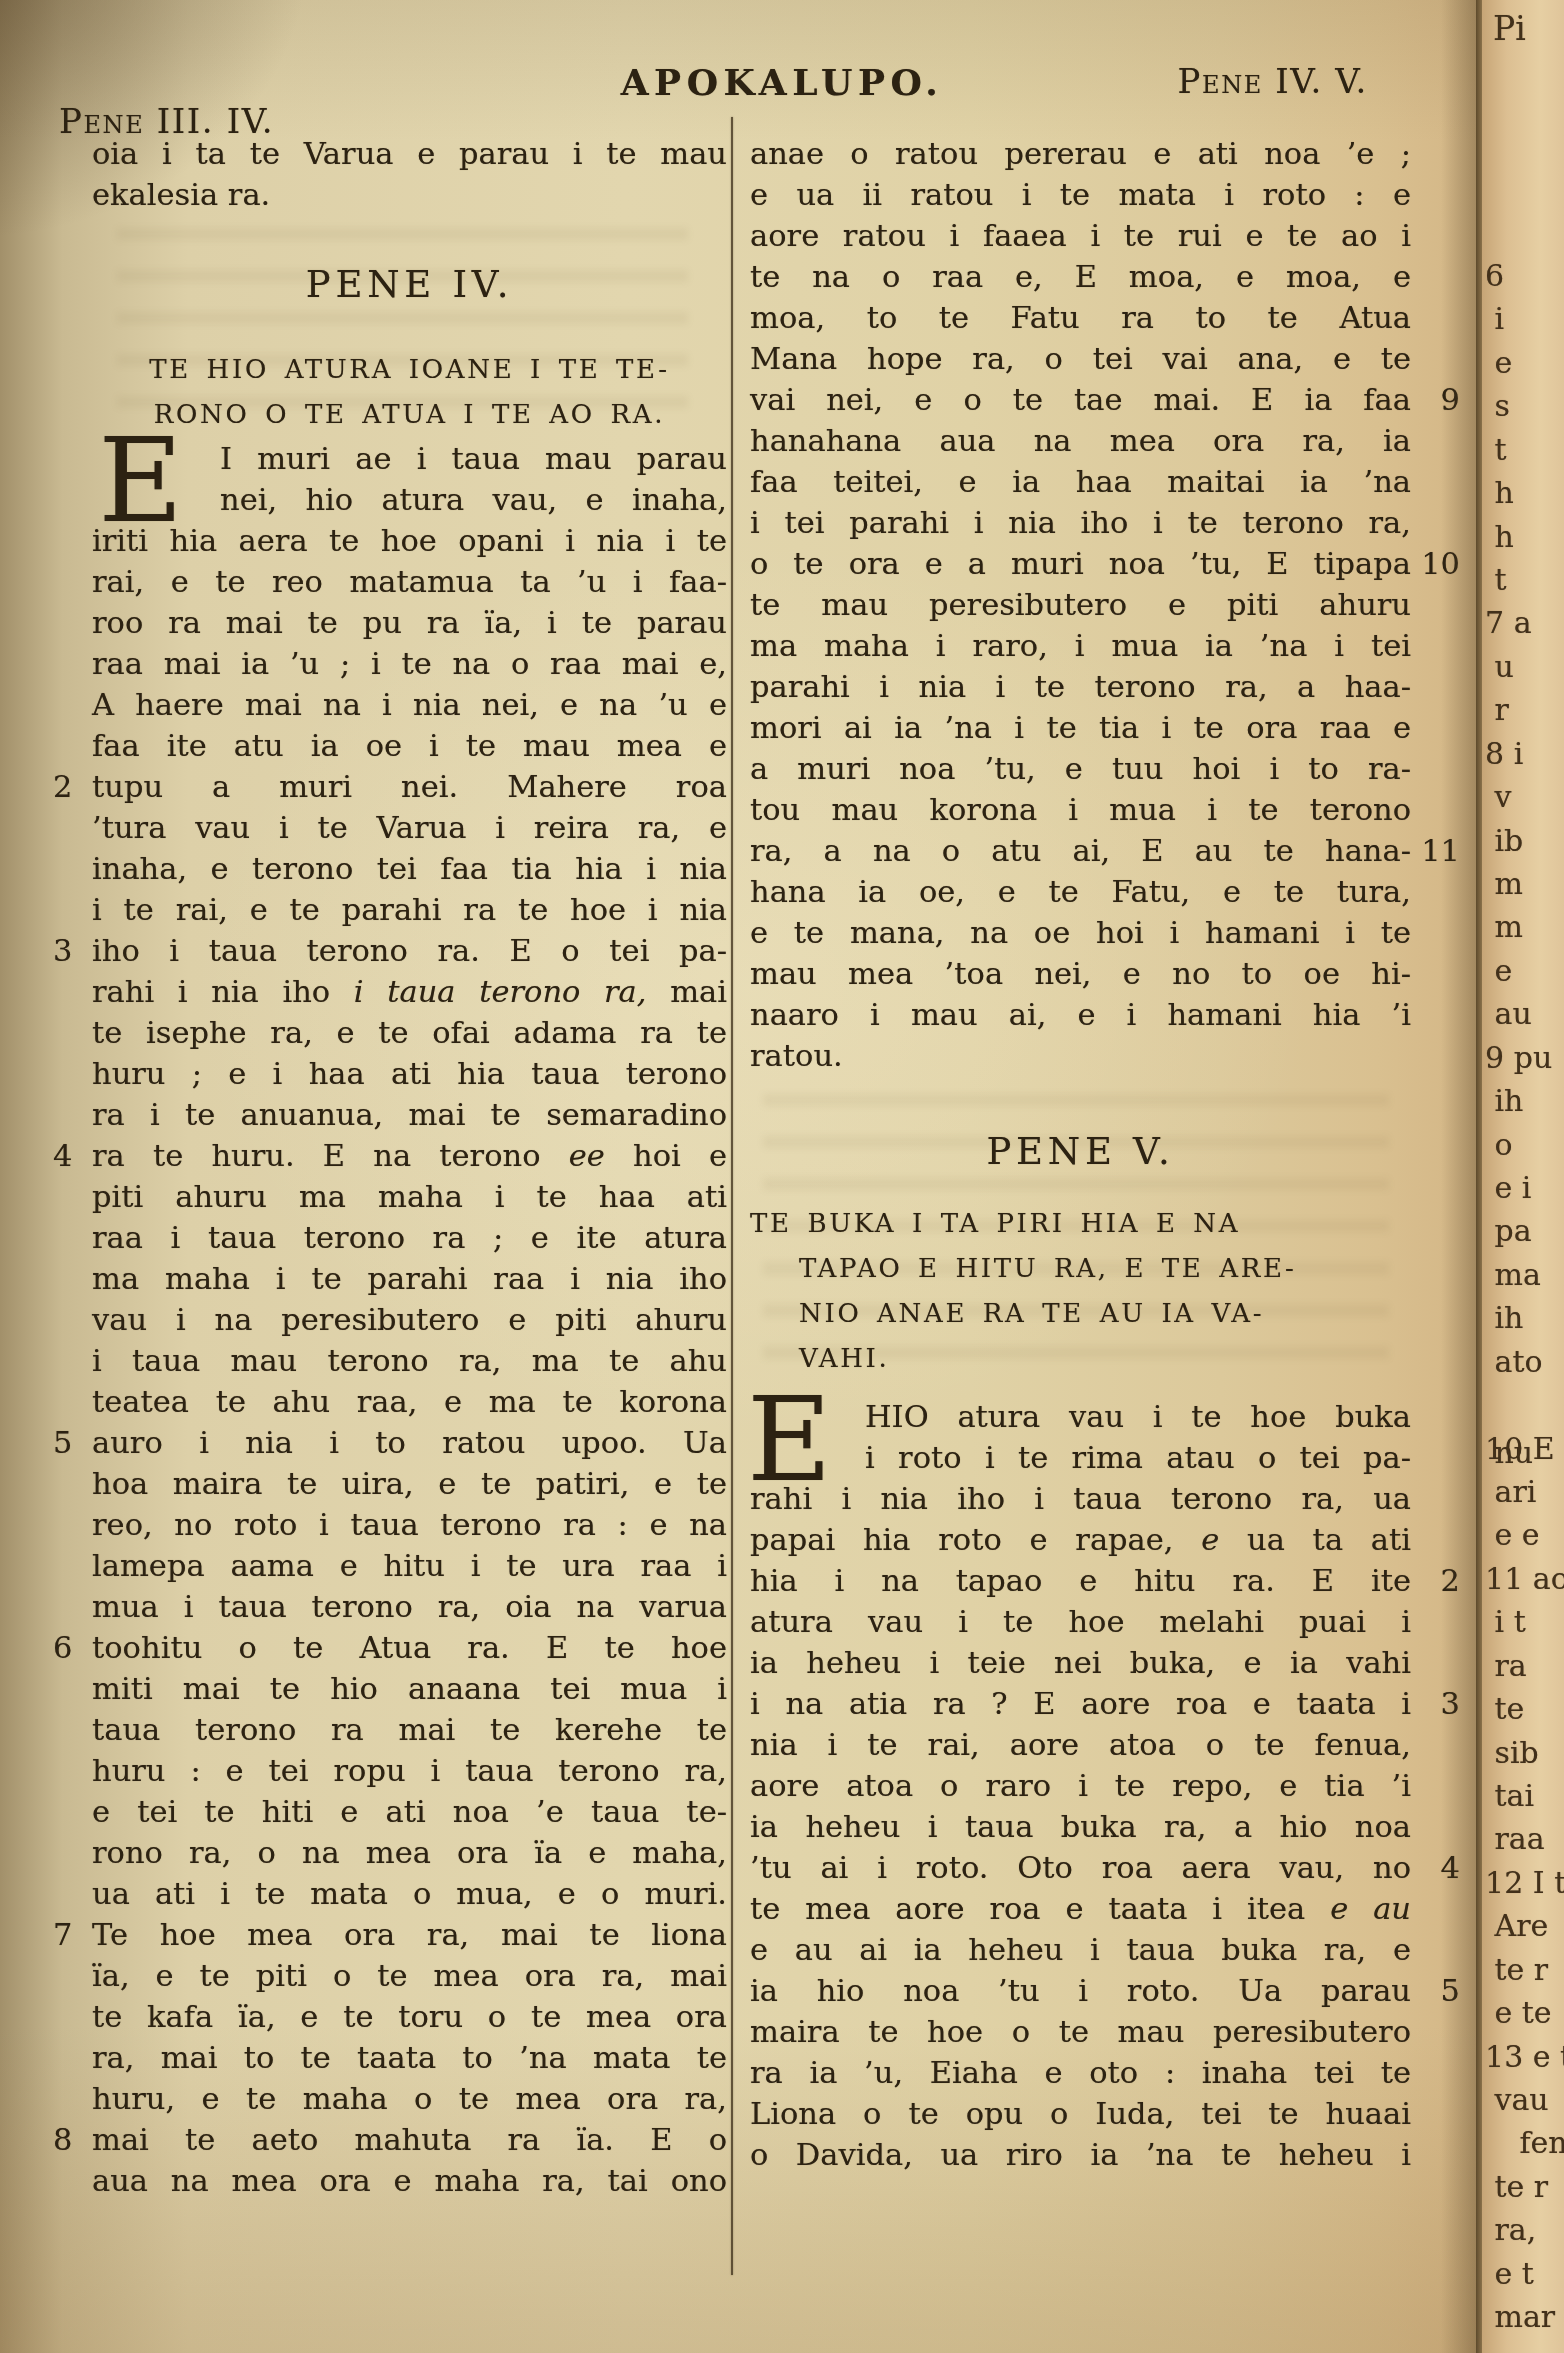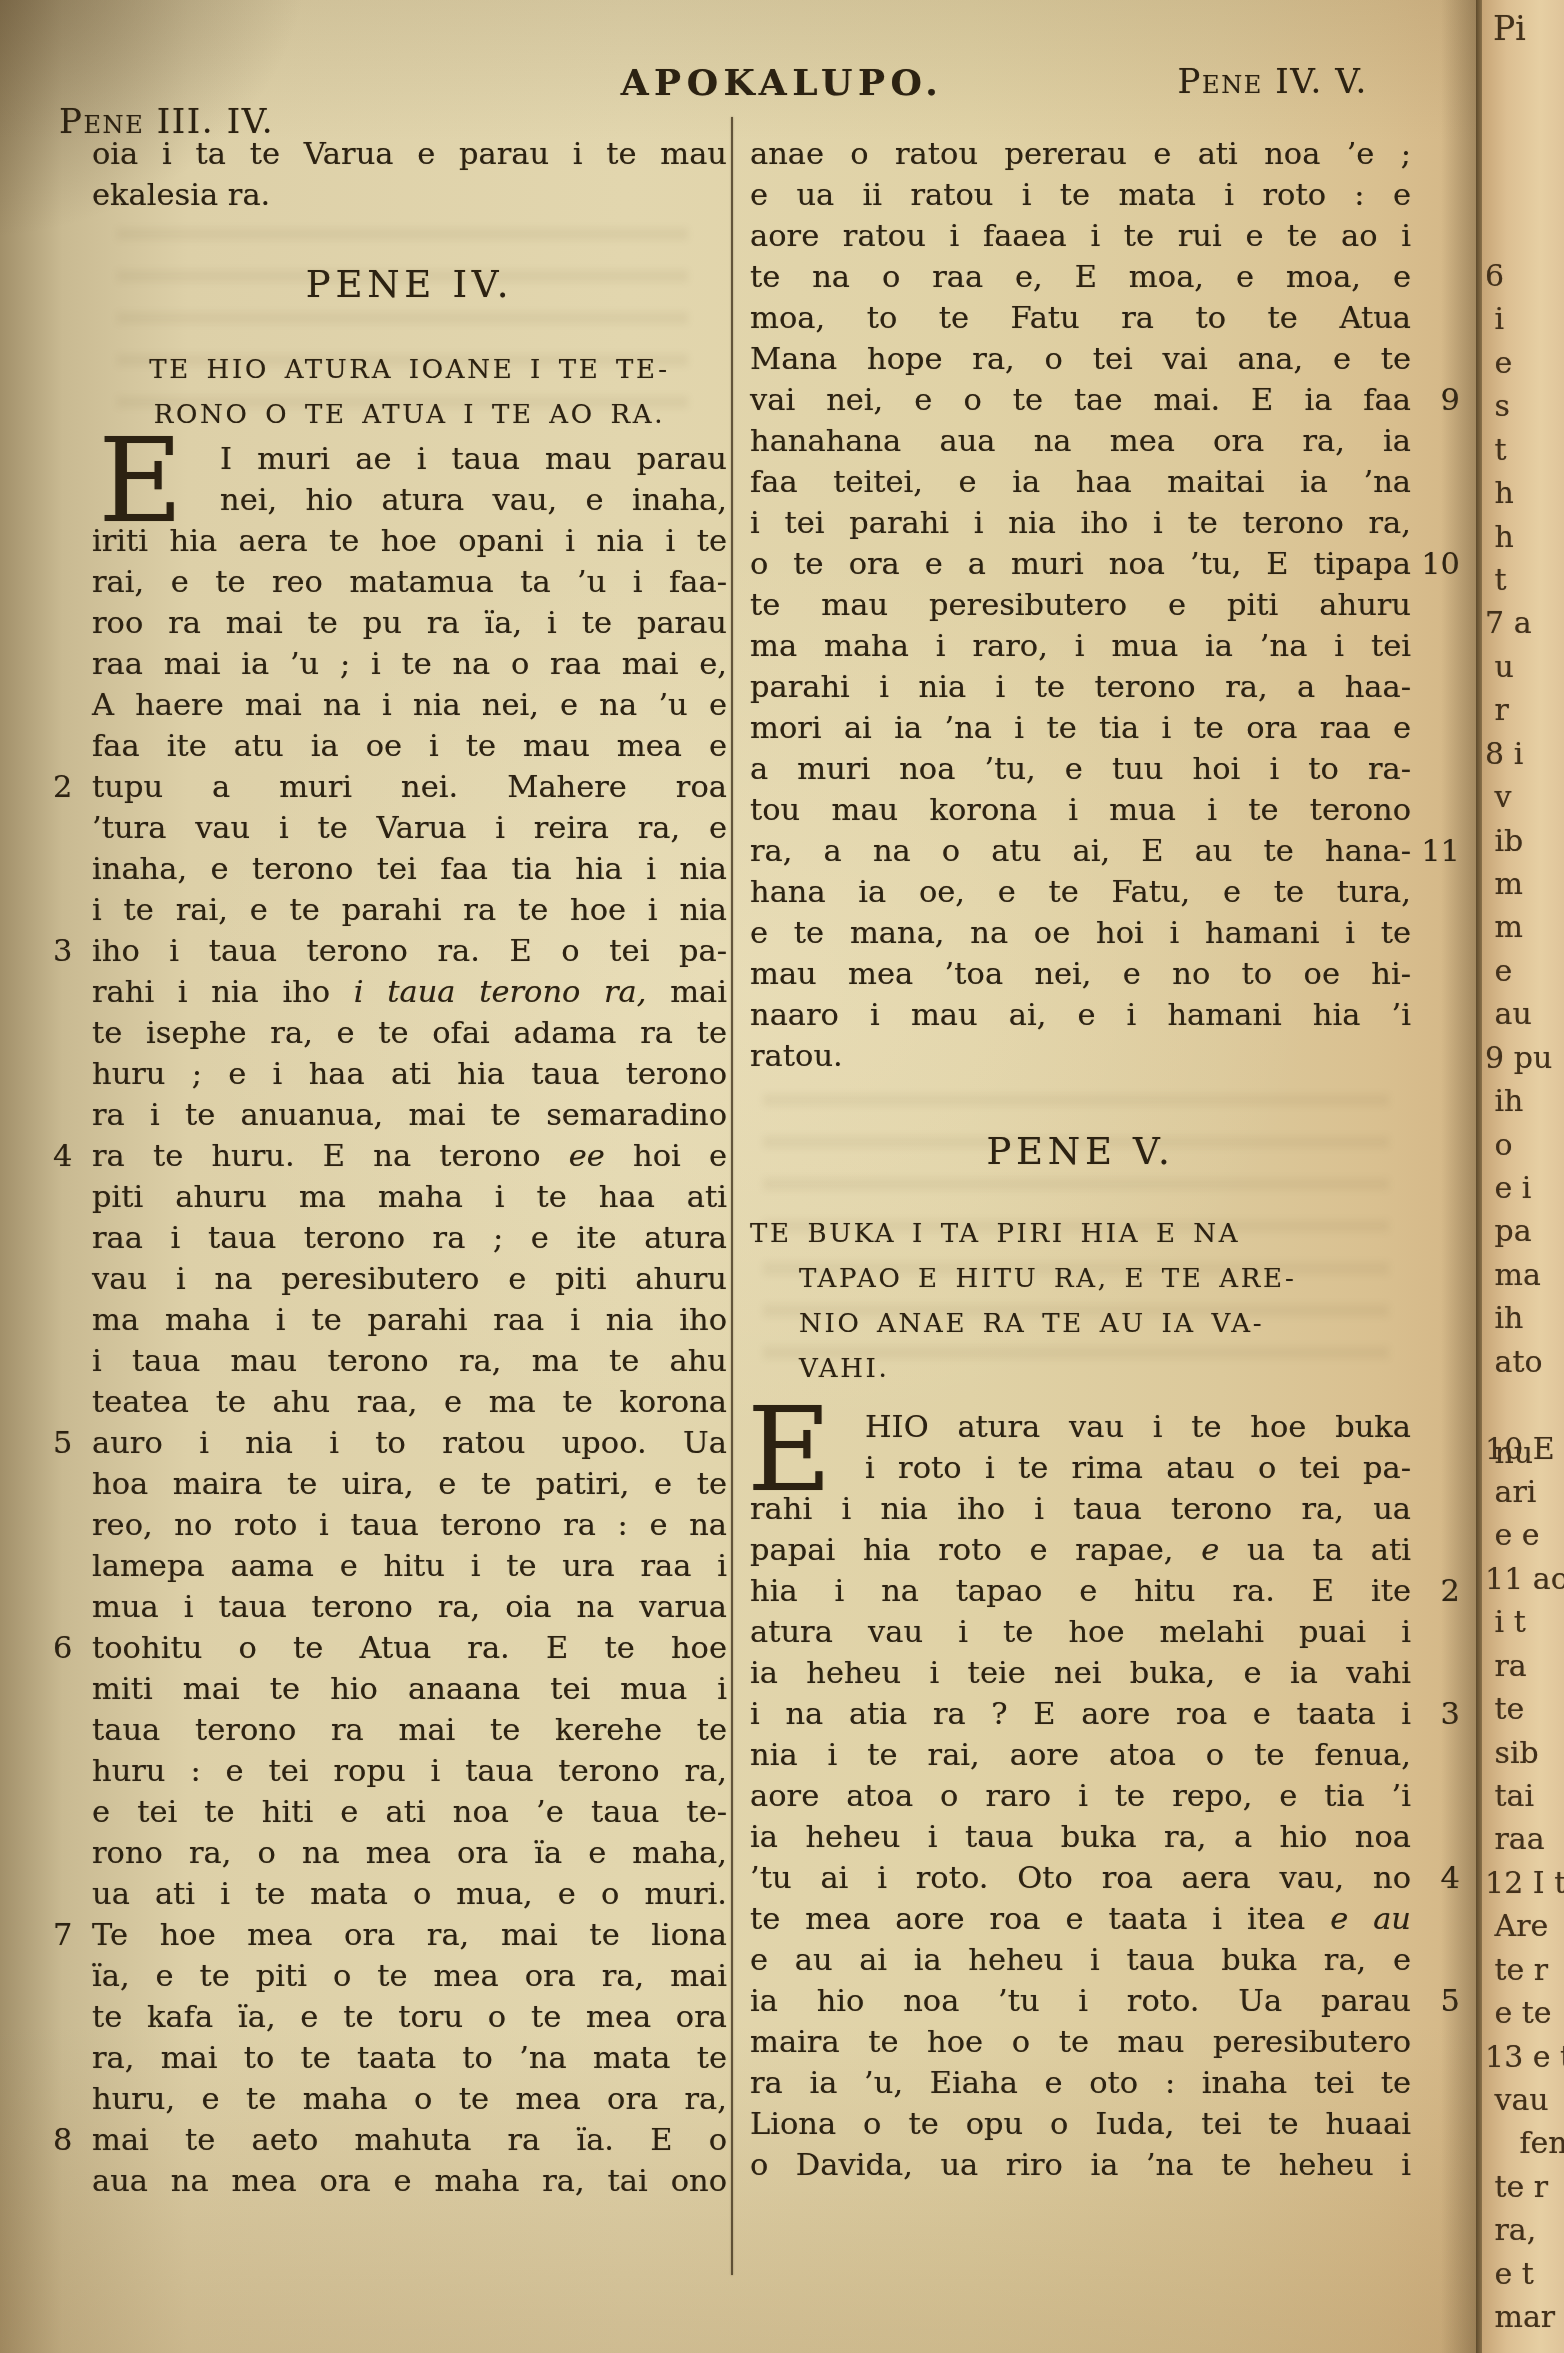--- a/index.html
+++ b/index.html
@@ -31,21 +31,21 @@
   .line i{font-style:italic;}
   .verse{position:absolute;top:0;font-size:30.5px;font-style:normal;}
   .col.left .verse{left:-39px;}
   .col.right .verse{right:-49px;}
 
   .chapter-title{text-align:center;font-size:37px;letter-spacing:4.7px;line-height:47px;height:47px;}
   .col.left  .chapter-title{margin-top:46px;}
   .col.right .chapter-title{margin-top:52px;}
   .sub{font-size:26px;letter-spacing:2.7px;word-spacing:4.7px;}
   .col.left  .sub{margin-top:39px;}
-  .col.right .sub{margin-top:36px;}
+  .col.right .sub{margin-top:26px;}
   .sub-line{line-height:45px;}
   .col.left  .sub-line{text-align:center;}
   .col.right .sub-line{text-align:left;}
   .col.right .sub-line.indent{padding-left:49px;}
 
   .para{position:relative;}
   .col.left  .para{margin-top:0.8px;}
   .col.right .para{margin-top:15px;}
   .dropcap{position:absolute;top:4.7px;font-size:116px;line-height:78px;font-style:normal;}
   .col.left  .dropcap{left:6.3px;}
@@ -112,22 +112,22 @@
         <div class="line justify">inaha, e terono tei faa tia hia i nia</div>
         <div class="line justify">i te rai, e te parahi ra te hoe i nia</div>
         <div class="line justify">iho i taua terono ra.  E o tei pa-<span class="verse">3</span></div>
         <div class="line justify">rahi i nia iho <i>i taua terono ra,</i> mai</div>
         <div class="line justify">te isephe ra, e te ofai adama ra te</div>
         <div class="line justify">huru ; e i haa ati hia taua terono</div>
         <div class="line justify">ra i te anuanua, mai te semaradino</div>
         <div class="line justify">ra te huru.  E na terono <i>ee</i> hoi e<span class="verse">4</span></div>
         <div class="line justify">piti ahuru ma maha i te haa ati</div>
         <div class="line justify">raa i taua terono ra ; e ite atura</div>
+        <div class="line justify">ma maha i te parahi raa i nia iho</div>
         <div class="line justify">vau i na peresibutero e piti ahuru</div>
-        <div class="line justify">ma maha i te parahi raa i nia iho</div>
         <div class="line justify">i taua mau terono ra, ma te ahu</div>
         <div class="line justify">teatea te ahu raa, e ma te korona</div>
         <div class="line justify">auro i nia i to ratou upoo.  Ua<span class="verse">5</span></div>
         <div class="line justify">hoa maira te uira, e te patiri, e te</div>
         <div class="line justify">reo, no roto i taua terono ra : e na</div>
         <div class="line justify">lamepa aama e hitu i te ura raa i</div>
         <div class="line justify">mua i taua terono ra, oia na varua</div>
         <div class="line justify">toohitu o te Atua ra.  E te hoe<span class="verse">6</span></div>
         <div class="line justify">miti mai te hio anaana tei mua i</div>
         <div class="line justify">taua terono ra mai te kerehe te</div>

